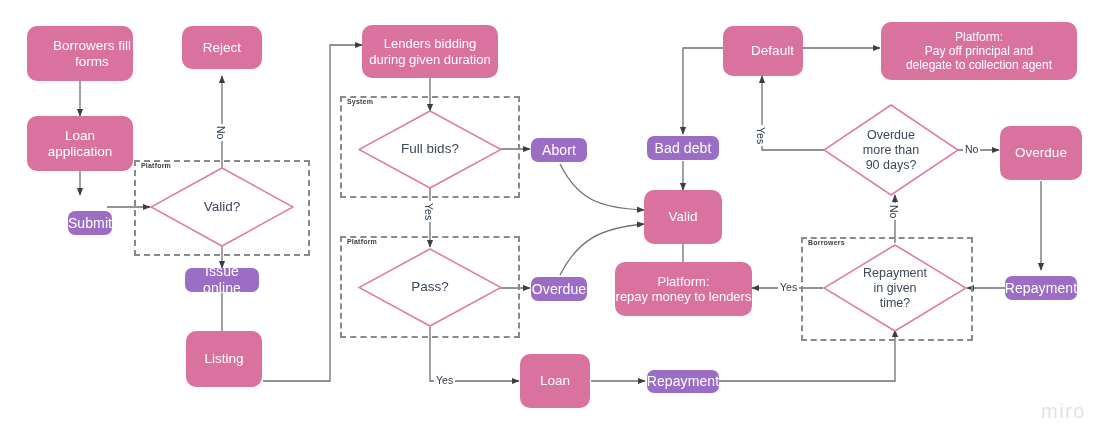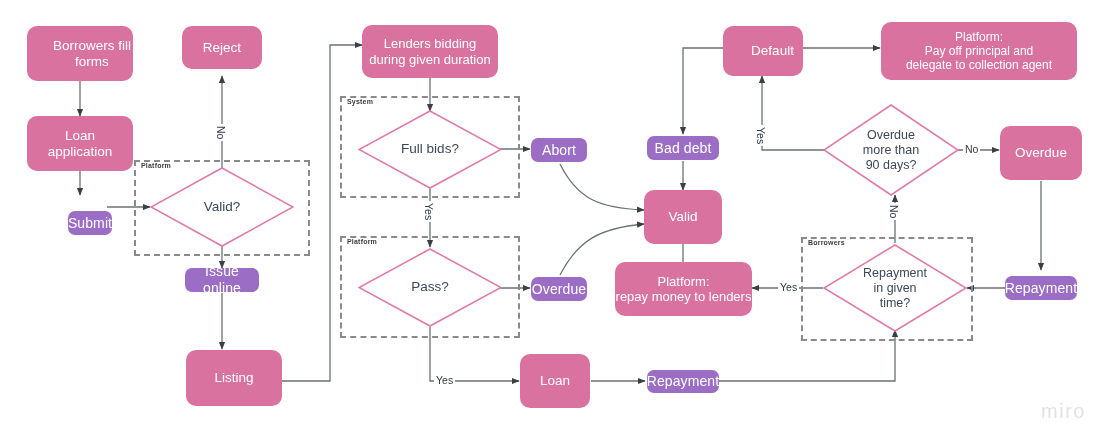--- a/index.html
+++ b/index.html
@@ -200,21 +200,21 @@
     <svg class="shape" viewBox="0 0 144 80">
       <polygon points="72,1 143,40 72,79 1,40" fill="#ffffff" stroke="#e07ba8" stroke-width="1.6"></polygon>
     </svg>
     <div class="dlabel">Valid?</div>
   </div>
 
   <div class="elabel vert" style="left:215px;top:124px;">No</div>
 
   <div class="node state" style="left:185px;top:268px;width:74px;height:24px;">Issue online</div>
 
-  <div class="node proc" style="left:186px;top:350px;width:96px;height:56px;">Listing</div>
+  <div class="node proc" style="left:186px;top:331px;width:76px;height:56px;">Listing</div>
 
   <div class="node proc small" style="left:362px;top:25px;width:136px;height:53px;white-space:pre-line;">Lenders bidding
 during given duration</div>
 
   <div class="diamond" style="left:358px;top:110px;width:144px;height:79px;">
     <svg class="shape" viewBox="0 0 144 79">
       <polygon points="72,1 143,39.5 72,78 1,39.5" fill="#ffffff" stroke="#e07ba8" stroke-width="1.6"></polygon>
     </svg>
     <div class="dlabel">Full bids?</div>
   </div>

